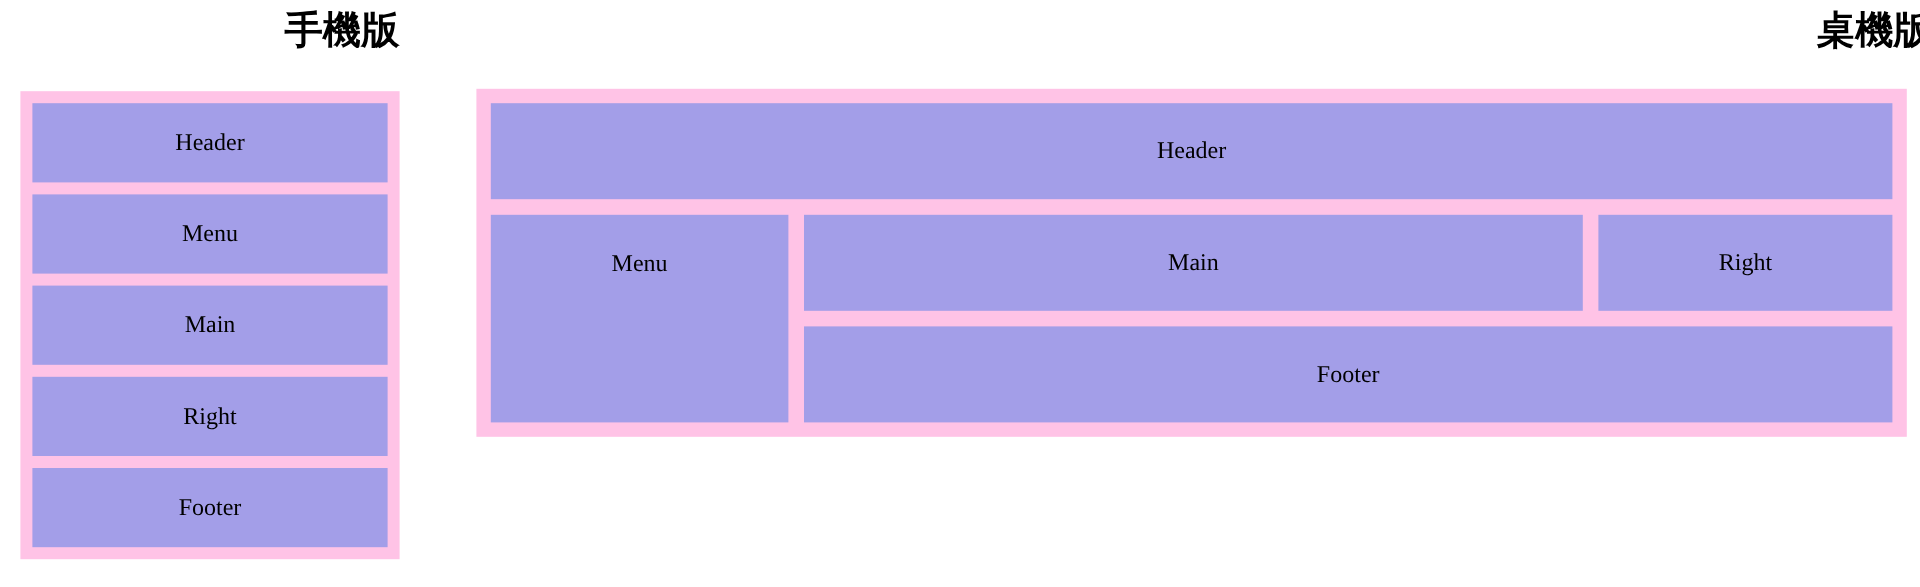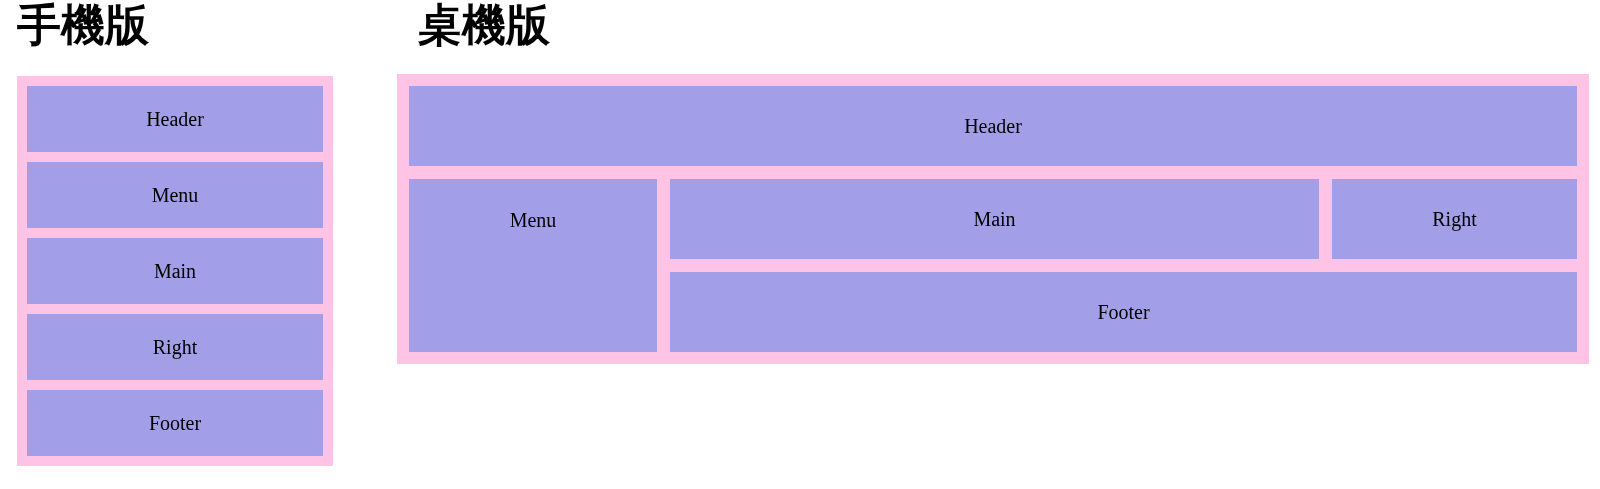--- a/index.html
+++ b/index.html
@@ -14,24 +14,24 @@
     height: 489px;
     position: relative;
     overflow: hidden;
     font-family: "Liberation Serif", "DejaVu Serif", serif;
   }
   .section-title {
     position: absolute;
     top: 0;
     height: 50px;
     line-height: 50px;
-    text-align: left;
+    text-align: right;
     font-family: "Liberation Sans", "DejaVu Sans", sans-serif;
     font-weight: bold;
-    font-size: 44px;
+    font-size: 32px;
     color: var(--text);
   }
   .section-title.mobile { left: 17px; width: 316px; }
   .section-title.desktop { left: 418px; width: 1192px; }
 
   
   .mobile-container {
     position: absolute;
     left: 17px;
     top: 76px;

